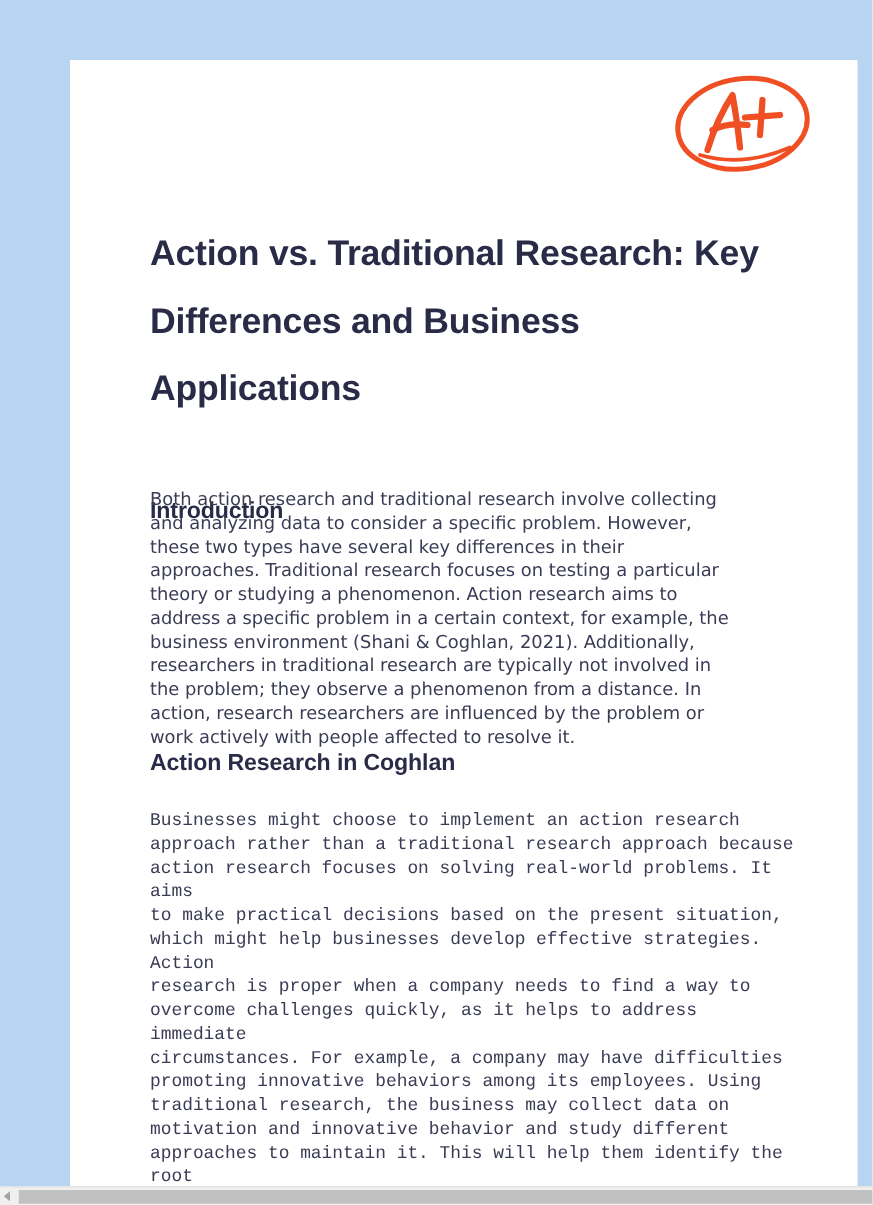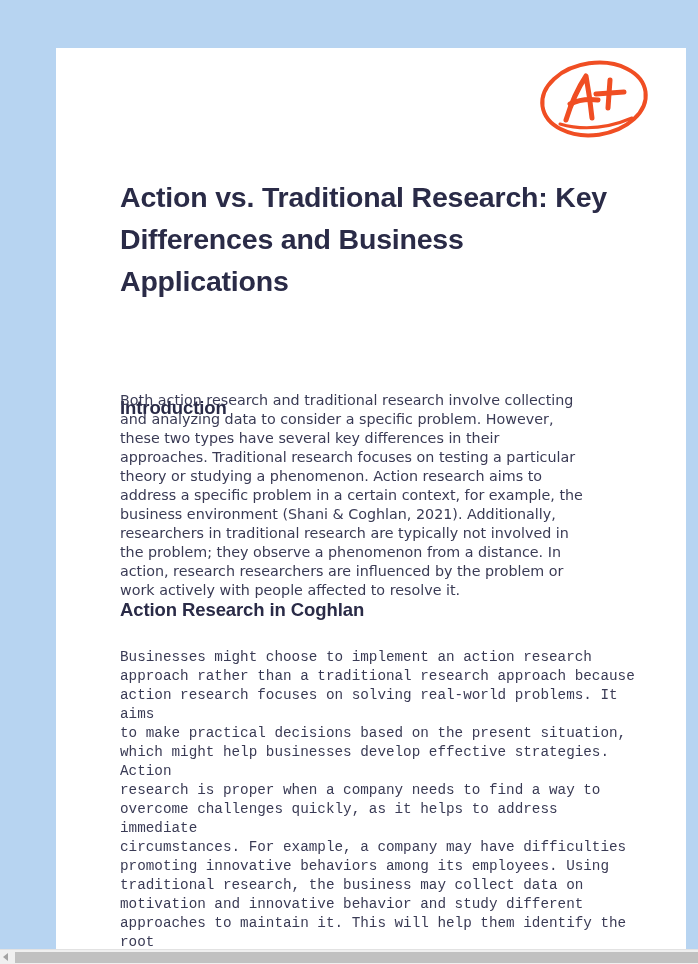--- a/index.html
+++ b/index.html
@@ -61,21 +61,21 @@
     }
     .title {
       position: absolute;
       left: 64px;
       top: 128px;
       width: 500px;
       margin: 0;
       font-family: "Liberation Sans", sans-serif;
       font-weight: 700;
       font-size: 28.5px;
-      line-height: 42px;
+      line-height: 54px;
       color: #2a2b47;
       letter-spacing: -0.2px;
     }
     .meta {
       position: absolute;
       left: 64px;
       top: 264px;
       font-family: "Liberation Sans", sans-serif;
       font-size: 13px;
       color: #8b8d9e;

